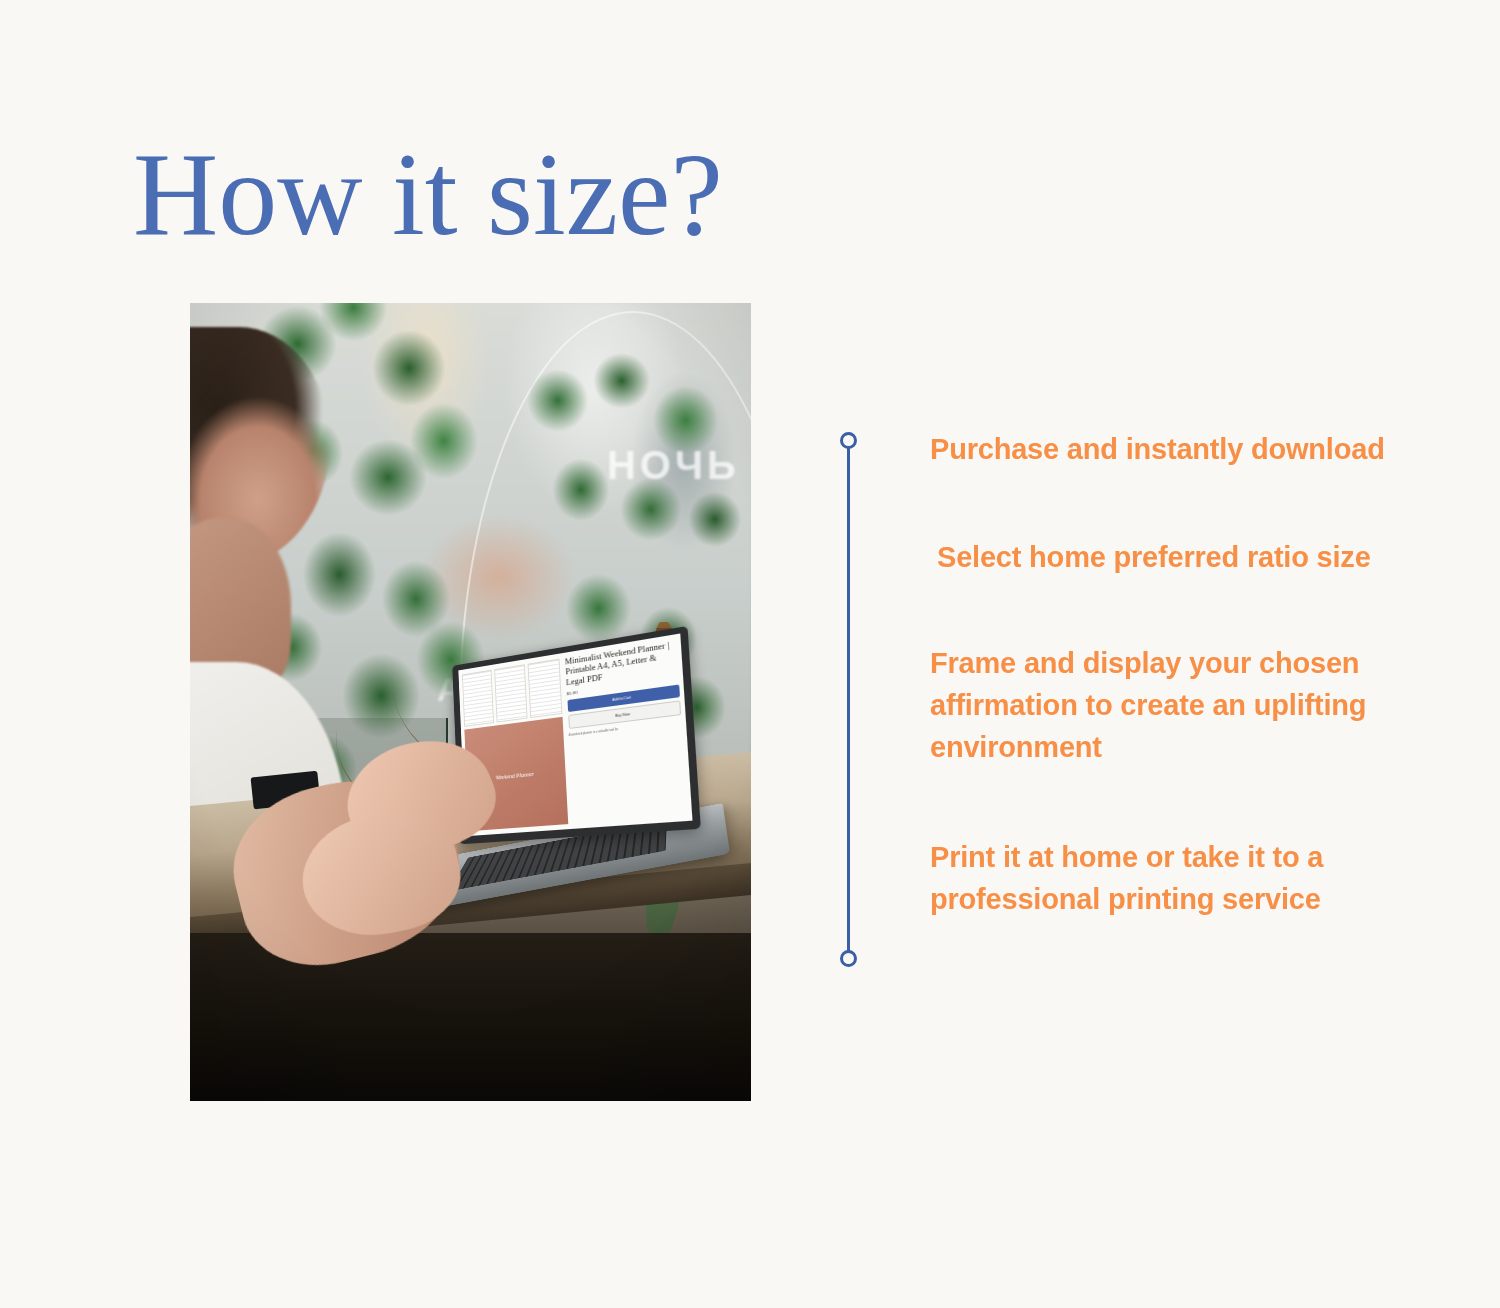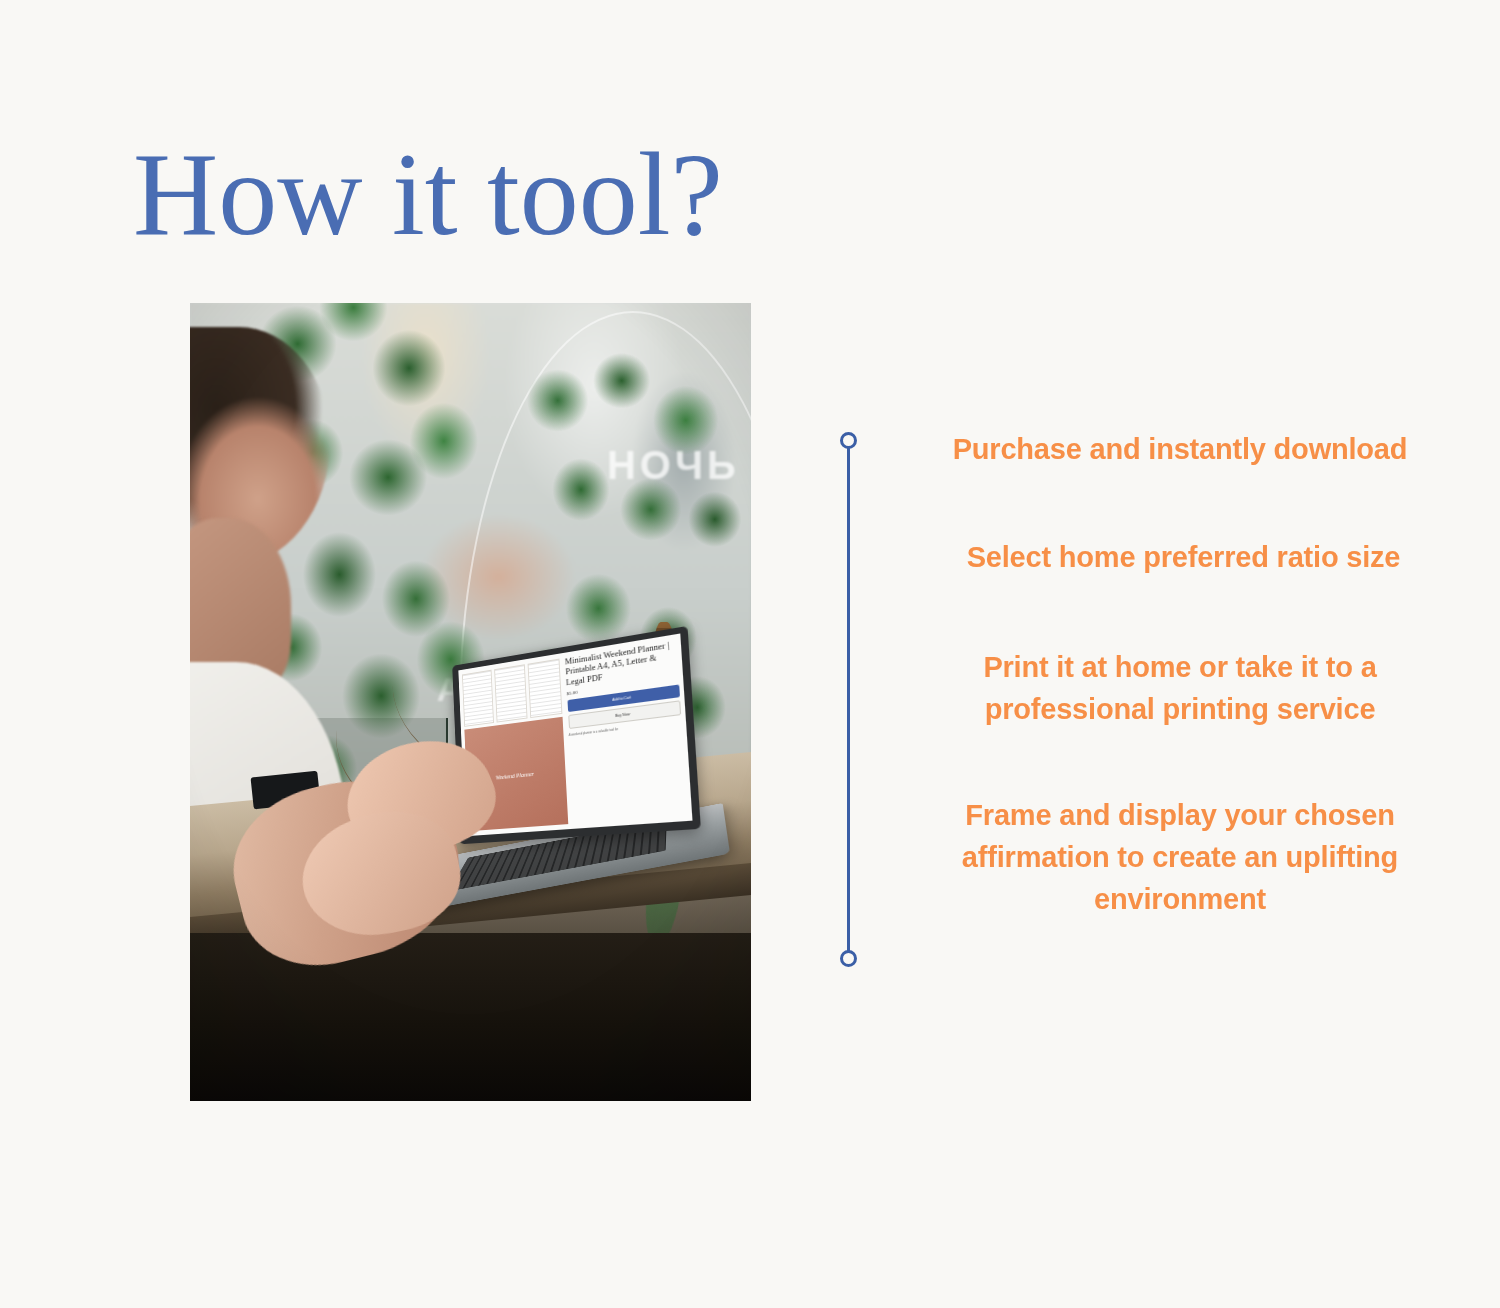--- a/index.html
+++ b/index.html
@@ -439,39 +439,38 @@
   }
   .timeline-dot.top { top: 0px; }
   .timeline-dot.bottom { top: 518px; }
 
   
   .steps {
     position: absolute;
     left: 930px;
     top: 428px;
     width: 500px;
-    text-align: center;
   }
   .step {
     color: #F78F47;
     font-family: "Liberation Sans", sans-serif;
     font-weight: 700;
     font-size: 29px;
     line-height: 1.45;
     letter-spacing: -0.2px;
   }
   .step-1 { margin-top: 0px; }
   .step-2 { margin-top: 66px; padding-left: 7px; white-space: nowrap; }
   .step-3 { margin-top: 68px; }
   .step-4 { margin-top: 64px; }
 </style>
 </head>
 <body>
 
-<h1 class="page-title">How it tool?</h1>
+<h1 class="page-title">How it size?</h1>
 
 <div class="photo-frame">
   <div class="photo-scene">
 
     <div class="glass-wall"></div>
     <div class="glass-arc"></div>
 
     <div class="ghost-letters">НОЧЬ</div>
     <div class="ghost-letters-2">АТМОСФЕРА</div>
 
@@ -533,15 +532,15 @@
 
 <div class="timeline">
   <div class="timeline-line"></div>
   <div class="timeline-dot top"></div>
   <div class="timeline-dot bottom"></div>
 </div>
 
 <div class="steps">
   <div class="step step-1">Purchase and instantly download</div>
   <div class="step step-2"> Select home preferred ratio size</div>
+  <div class="step step-4">Frame and display your chosen affirmation to create an uplifting environment</div>
   <div class="step step-3">Print it at home or take it to a professional printing service</div>
-  <div class="step step-4">Frame and display your chosen affirmation to create an uplifting environment</div>
 </div>
 
 </body></html>

